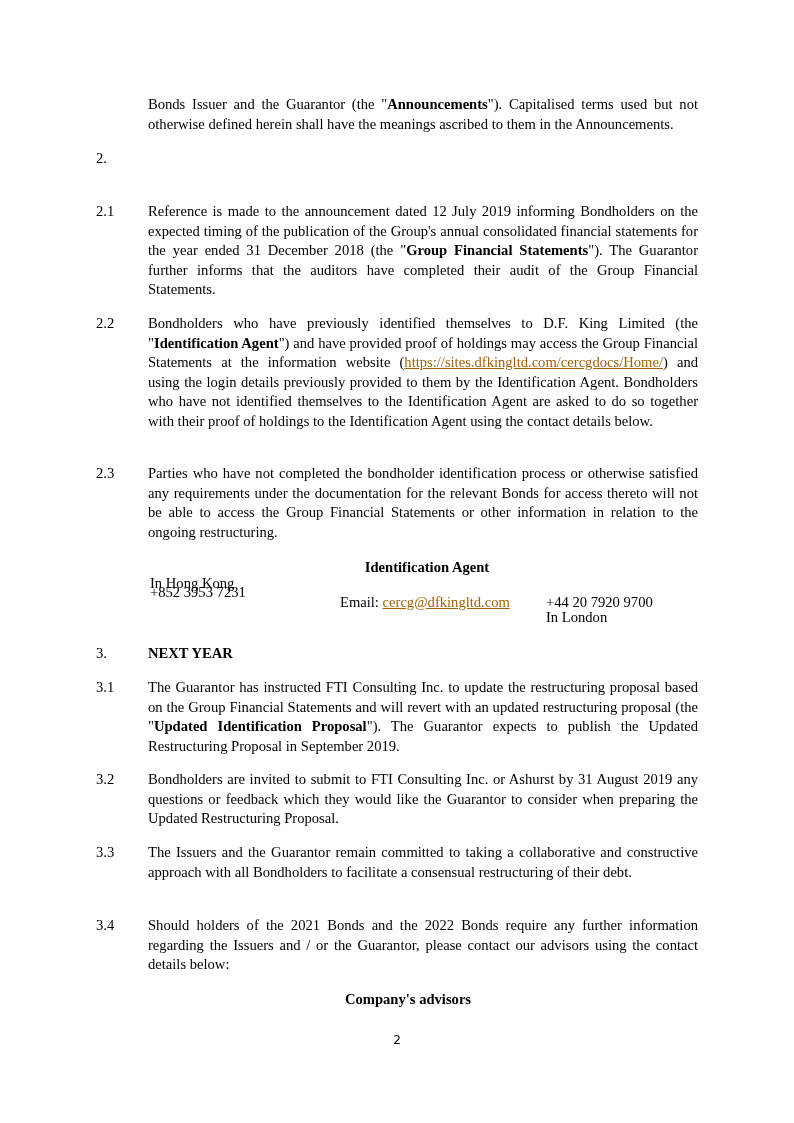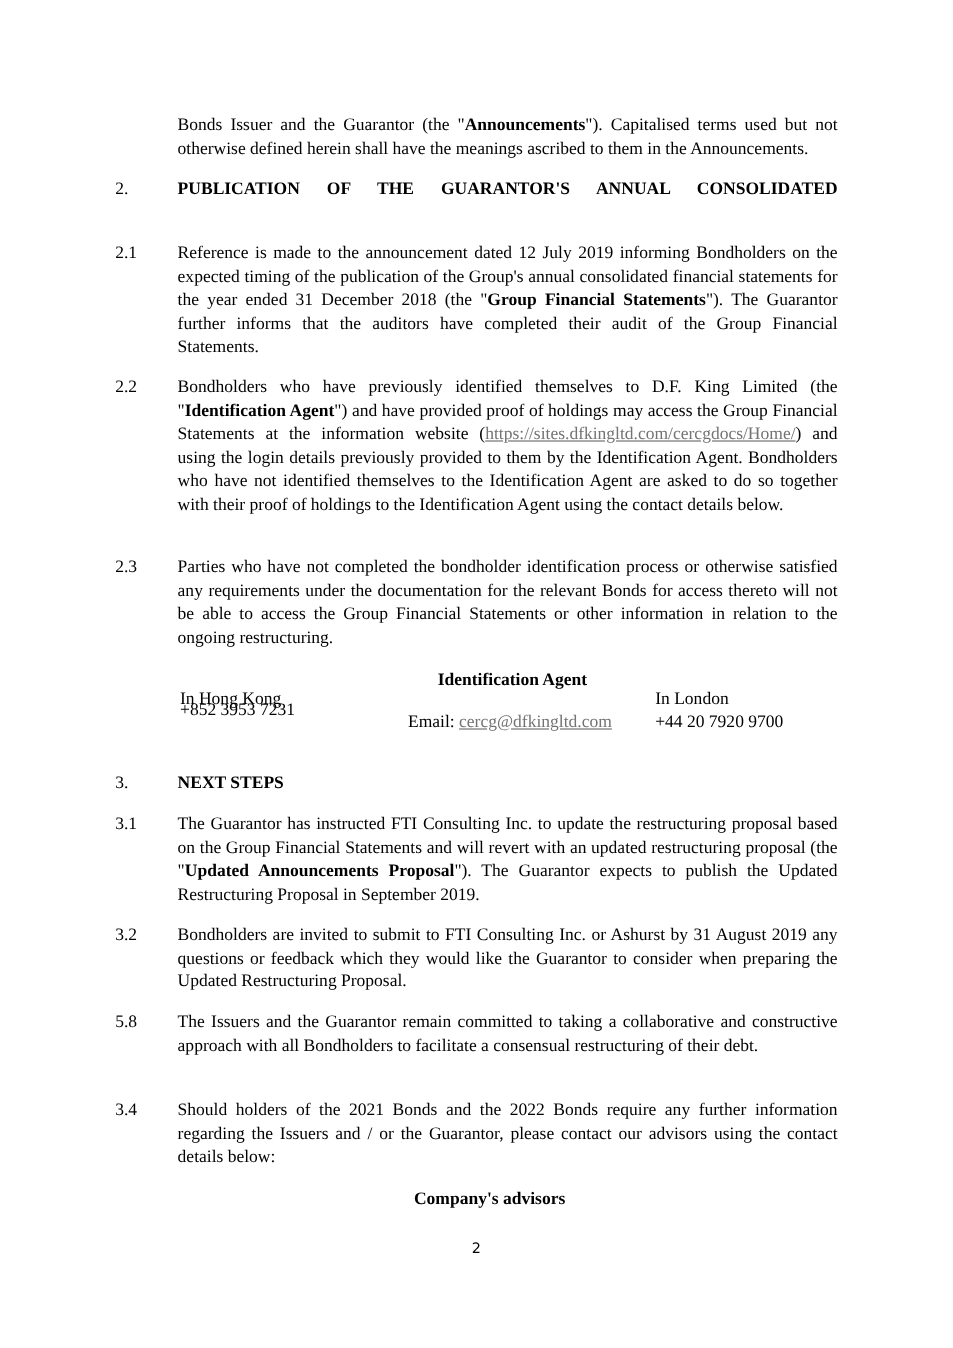--- a/index.html
+++ b/index.html
@@ -47,21 +47,21 @@
       text-align: justify;
       text-align-last: left;
     }
     .heading-justify-line {
       display: block;
       text-align: justify;
       text-align-last: justify;
     }
     b { font-weight: bold; }
     a.link {
-      color: #737373;
+      color: #a16207;
       text-decoration: underline;
     }
     .contact-title {
       position: absolute;
       top: 558px;
       left: 0;
       width: 854px;
       text-align: center;
       font-weight: bold;
     }
@@ -101,63 +101,62 @@
 
 <div class="page">
 
   <div class="block" style="top: 95px;">
     <div class="body"><span>Bonds Issuer and the Guarantor (the "</span><b>Announcements</b><span>"). Capitalised terms used but not otherwise defined herein shall have the meanings ascribed to them in the Announcements.</span></div>
   </div>
 
   <div class="block" style="top: 149px;">
     <div class="num">2.</div>
     <div class="body heading">
-      <span class="heading-justify-line">PUBLICATION OF THE GUARANTOR'S ANNUAL CONSOLIDATED</span>
     </div>
   </div>
 
   <div class="block" style="top: 202px;">
     <div class="num">2.1</div>
     <div class="body"><span>Reference is made to the announcement dated 12 July 2019 informing Bondholders on the expected timing of the publication of the Group's annual consolidated financial statements for the year ended 31 December 2018 (the "</span><b>Group Financial Statements</b><span>"). The Guarantor further informs that the auditors have completed their audit of the Group Financial Statements.</span></div>
   </div>
 
   <div class="block" style="top: 314px;">
     <div class="num">2.2</div>
     <div class="body"><span>Bondholders who have previously identified themselves to D.F. King Limited (the "</span><b>Identification Agent</b><span>") and have provided proof of holdings may access the Group Financial Statements at the information website (</span><a class="link">https://sites.dfkingltd.com/cercgdocs/Home/</a><span>) and using the login details previously provided to them by the Identification Agent. Bondholders who have not identified themselves to the Identification Agent are asked to do so together with their proof of holdings to the Identification Agent using the contact details below.</span></div>
   </div>
 
   <div class="block" style="top: 464px;">
     <div class="num">2.3</div>
     <div class="body">Parties who have not completed the bondholder identification process or otherwise satisfied any requirements under the documentation for the relevant Bonds for access thereto will not be able to access the Group Financial Statements or other information in relation to the ongoing restructuring.</div>
   </div>
 
   <div class="contact-title">Identification Agent</div>
   <div class="contact-row" style="top: 574px;">In Hong Kong</div>
-  <div class="contact-col-right" style="top: 574px;">In London</div>
+  <div class="contact-col-right" style="top: 608px;">In London</div>
   <div class="contact-row" style="top: 583px; font-family: Liberation Serif, serif;">+852 3953 7231</div>
   <div class="contact-col-mid" style="top: 593px;"><span>Email: </span><a class="link">cercg@dfkingltd.com</a></div>
   <div class="contact-col-right" style="top: 593px;">+44 20 7920 9700</div>
 
   <div class="block" style="top: 644px;">
     <div class="num">3.</div>
-    <div class="body heading">NEXT STEPS</div>
+    <div class="body heading">NEXT YEAR</div>
   </div>
 
   <div class="block" style="top: 678px;">
     <div class="num">3.1</div>
-    <div class="body"><span>The Guarantor has instructed FTI Consulting Inc. to update the restructuring proposal based on the Group Financial Statements and will revert with an updated restructuring proposal (the "</span><b>Updated Announcements Proposal</b><span>"). The Guarantor expects to publish the Updated Restructuring Proposal in September 2019.</span></div>
+    <div class="body"><span>The Guarantor has instructed FTI Consulting Inc. to update the restructuring proposal based on the Group Financial Statements and will revert with an updated restructuring proposal (the "</span><b>Updated Identification Proposal</b><span>"). The Guarantor expects to publish the Updated Restructuring Proposal in September 2019.</span></div>
   </div>
 
   <div class="block" style="top: 770px;">
     <div class="num">3.2</div>
     <div class="body">Bondholders are invited to submit to FTI Consulting Inc. or Ashurst by 31 August 2019 any questions or feedback which they would like the Guarantor to consider when preparing the Updated Restructuring Proposal.</div>
   </div>
 
   <div class="block" style="top: 843px;">
-    <div class="num">5.8</div>
+    <div class="num">3.3</div>
     <div class="body">The Issuers and the Guarantor remain committed to taking a collaborative and constructive approach with all Bondholders to facilitate a consensual restructuring of their debt.</div>
   </div>
 
   <div class="block" style="top: 916px;">
     <div class="num">3.4</div>
     <div class="body">Should holders of the 2021 Bonds and the 2022 Bonds require any further information regarding the Issuers and / or the Guarantor, please contact our advisors using the contact details below:</div>
   </div>
 
   <div class="advisors-title">Company's advisors</div>
 

